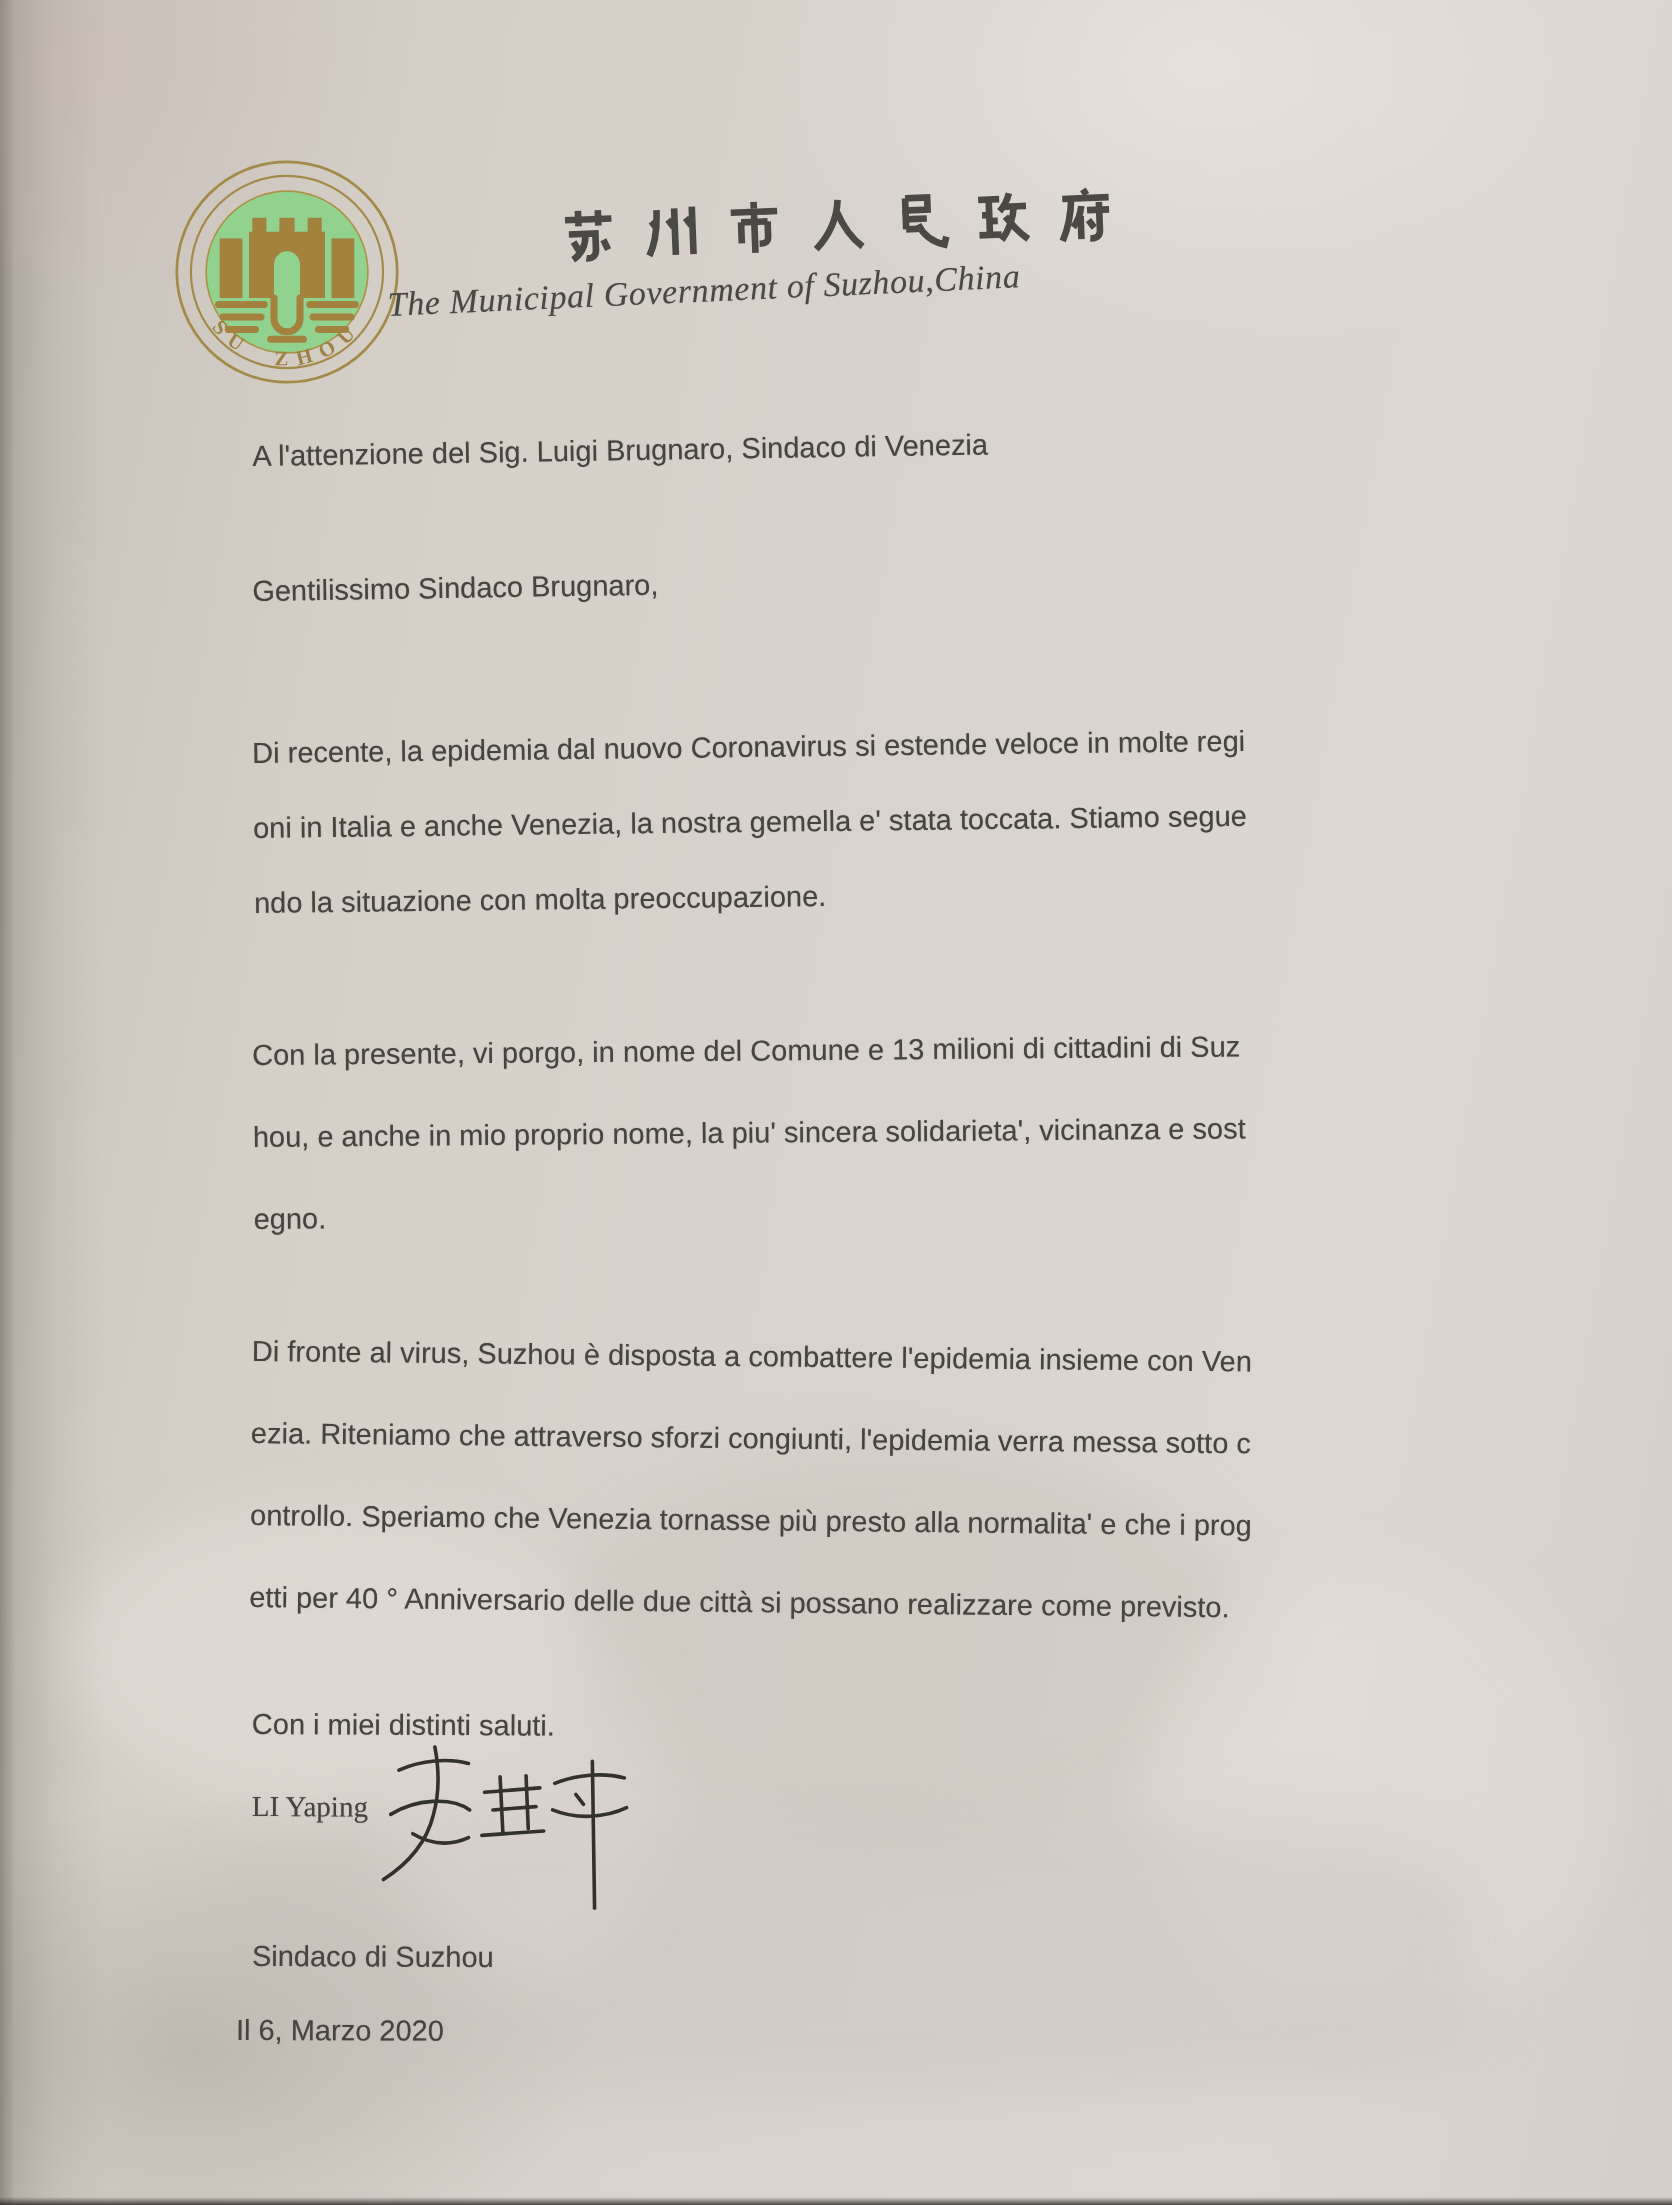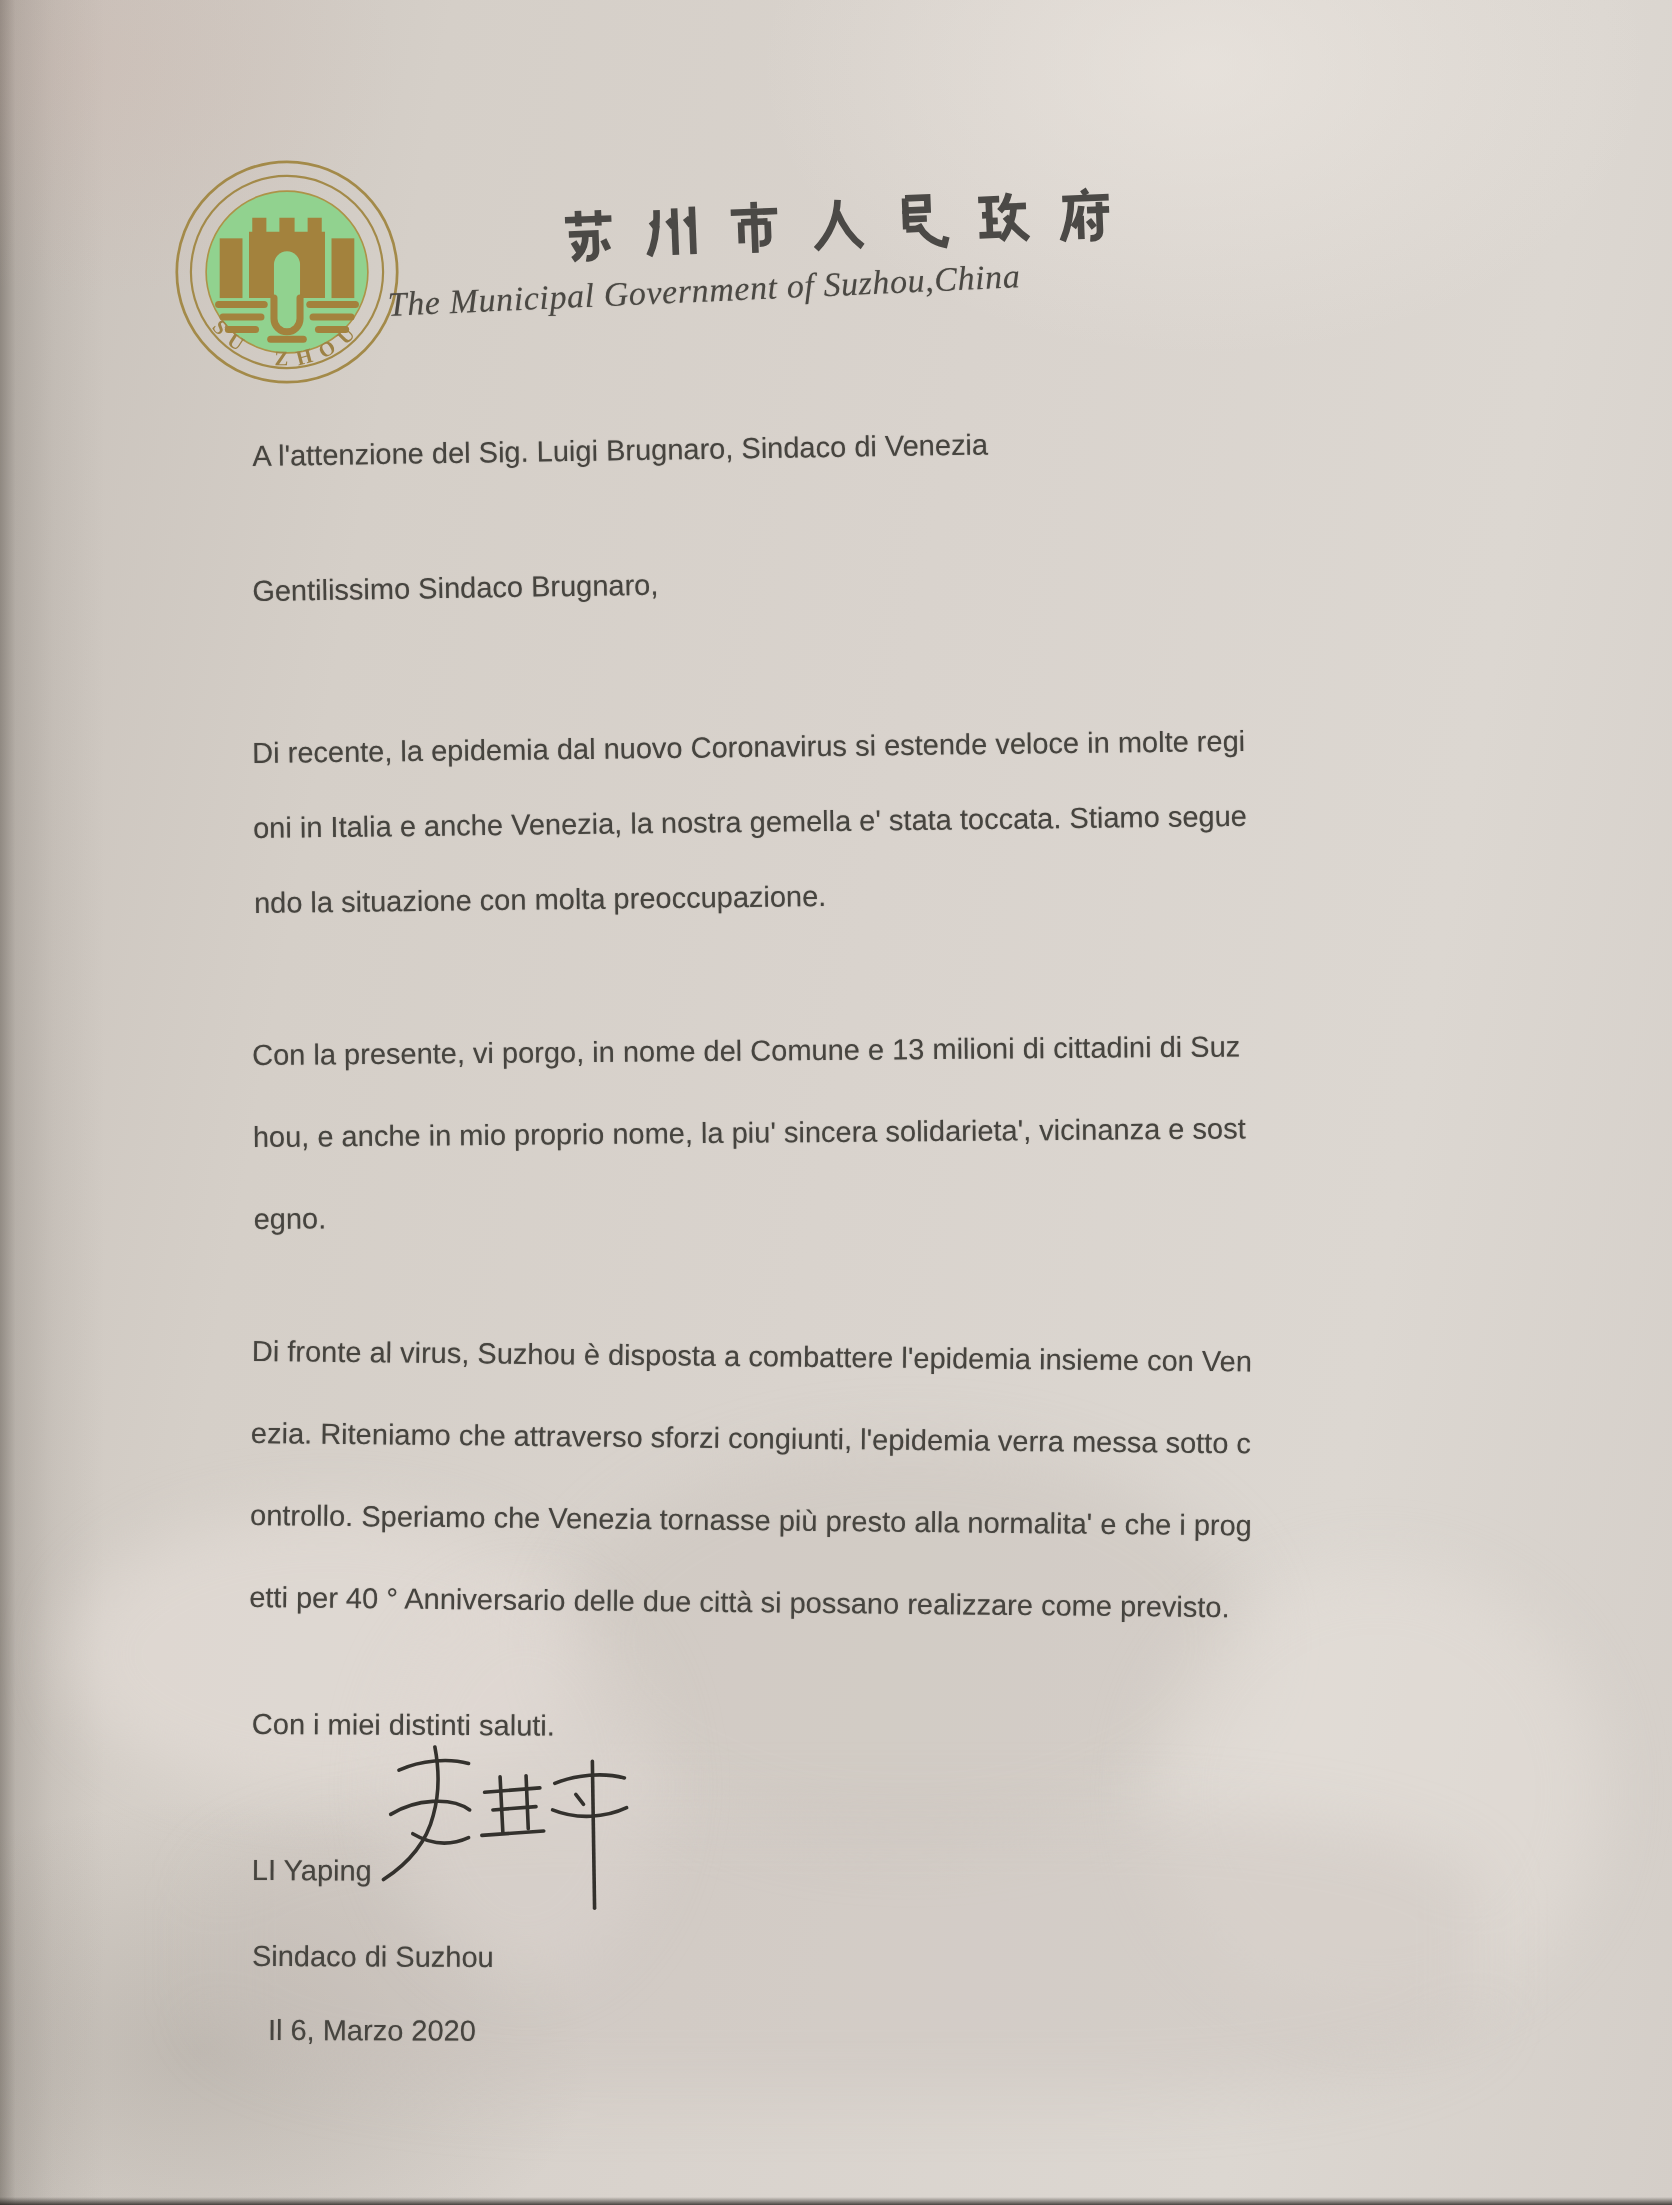--- a/index.html
+++ b/index.html
@@ -193,21 +193,21 @@
       <path d="M300,70 L304,166"></path>
       <path d="M220,178 L332,170"></path>
       <path d="M240,132 L318,126"></path>
       <path d="M352,84 C390,68 440,64 478,74"></path>
       <path d="M348,132 C392,150 444,146 482,128"></path>
       <path d="M420,44 L424,310"></path>
       <path d="M390,104 L404,122"></path>
     </g>
   </svg>
 
-  <div class="txt" style="left:252px;top:1854px;transform:rotate(0.3deg);">LI Yaping</div>
+  <div class="txt" style="left:252px;top:1790px;transform:rotate(0.3deg);font-family:Liberation Serif, serif;">LI Yaping</div>
 
   <div class="txt" style="left:252px;top:1940px;transform:rotate(0.25deg);">Sindaco di Suzhou</div>
 
-  <div class="txt" style="left:268px;top:2014px;transform:rotate(0.2deg);">Il 6, Marzo 2020</div>
+  <div class="txt" style="left:236px;top:2014px;transform:rotate(0.2deg);">Il 6, Marzo 2020</div>
 
   <div class="edge-bottom"></div>
 </div>
 
 
 </body></html>

